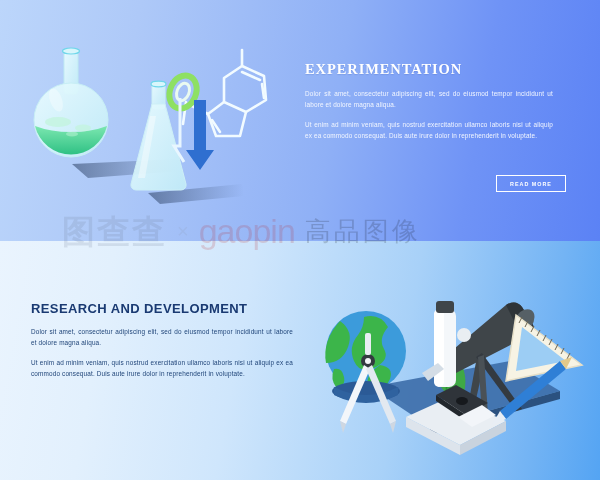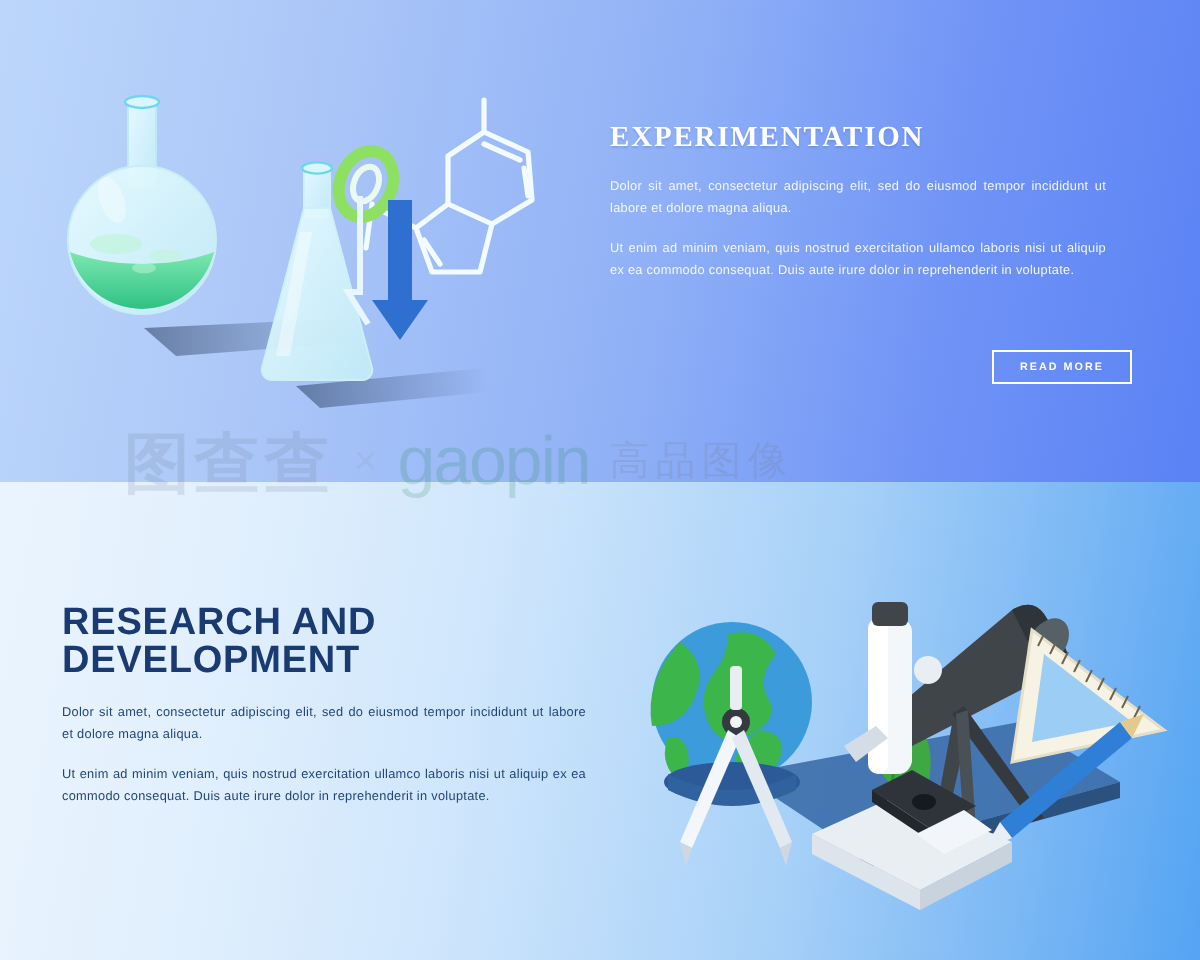--- a/index.html
+++ b/index.html
@@ -38,42 +38,42 @@
   }
 
   
   .banner-rnd{
     position:absolute;left:0;top:241px;width:600px;height:239px;
     background:linear-gradient(100deg,#eaf4fe 0%,#e2f0fd 18%,#cfe6fc 40%,#a8d1f8 66%,#74b4f4 88%,#54a4f3 100%);
     overflow:hidden;
   }
   .rnd-copy{position:absolute;left:31px;top:61px;width:262px;}
   .rnd-title{
-    color:#1a3a72;font-size:19px;font-weight:bold;letter-spacing:.4px;
+    color:#1a3a72;font-size:13px;font-weight:bold;letter-spacing:.4px;
     margin:0 0 11px 0;line-height:1;
   }
   .rnd-p{
     color:#1f4478;font-size:6.4px;line-height:1.72;margin:0 0 9px 0;
     text-align:justify;letter-spacing:.15px;
   }
 
   
   .watermark{
     position:absolute;left:0;top:0;width:600px;height:480px;
     pointer-events:none;
   }
   .wm-inner{
     position:absolute;left:62px;top:214px;
     display:flex;align-items:center;gap:10px;
     opacity:.16;
   }
   .wm-cn{font-size:33px;font-weight:bold;color:#6a7790;letter-spacing:2px;line-height:1;}
   .wm-x{font-size:20px;color:#8a96ab;line-height:1;}
-  .wm-en{font-size:34px;color:#15803d;line-height:1;letter-spacing:-1px;}
-  .wm-cn2{font-size:20px;color:#737373;letter-spacing:3px;line-height:1;}
+  .wm-en{font-size:34px;color:#b91c1c;line-height:1;letter-spacing:-1px;}
+  .wm-cn2{font-size:26px;color:#000000;letter-spacing:3px;line-height:1;}
 
   .ill{position:absolute;}
 </style>
 </head>
 <body>
 
 <div class="page">
 
   <div class="banner-exp">
 

